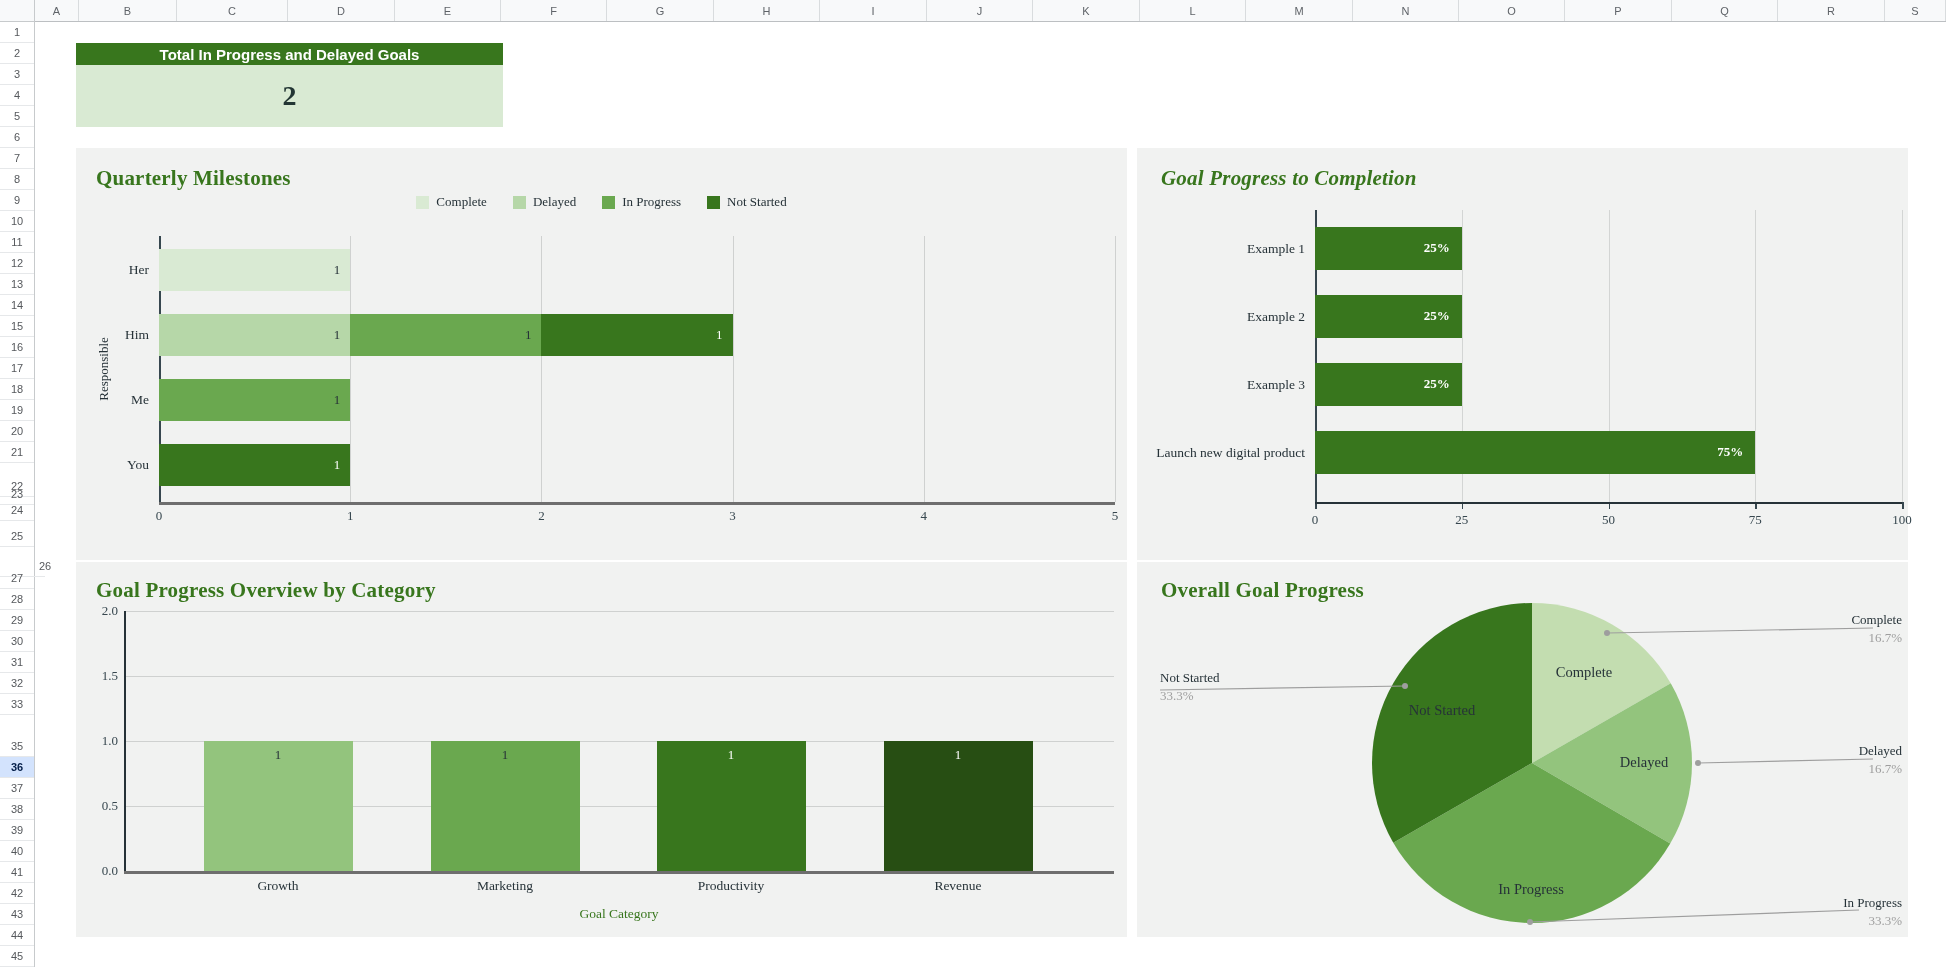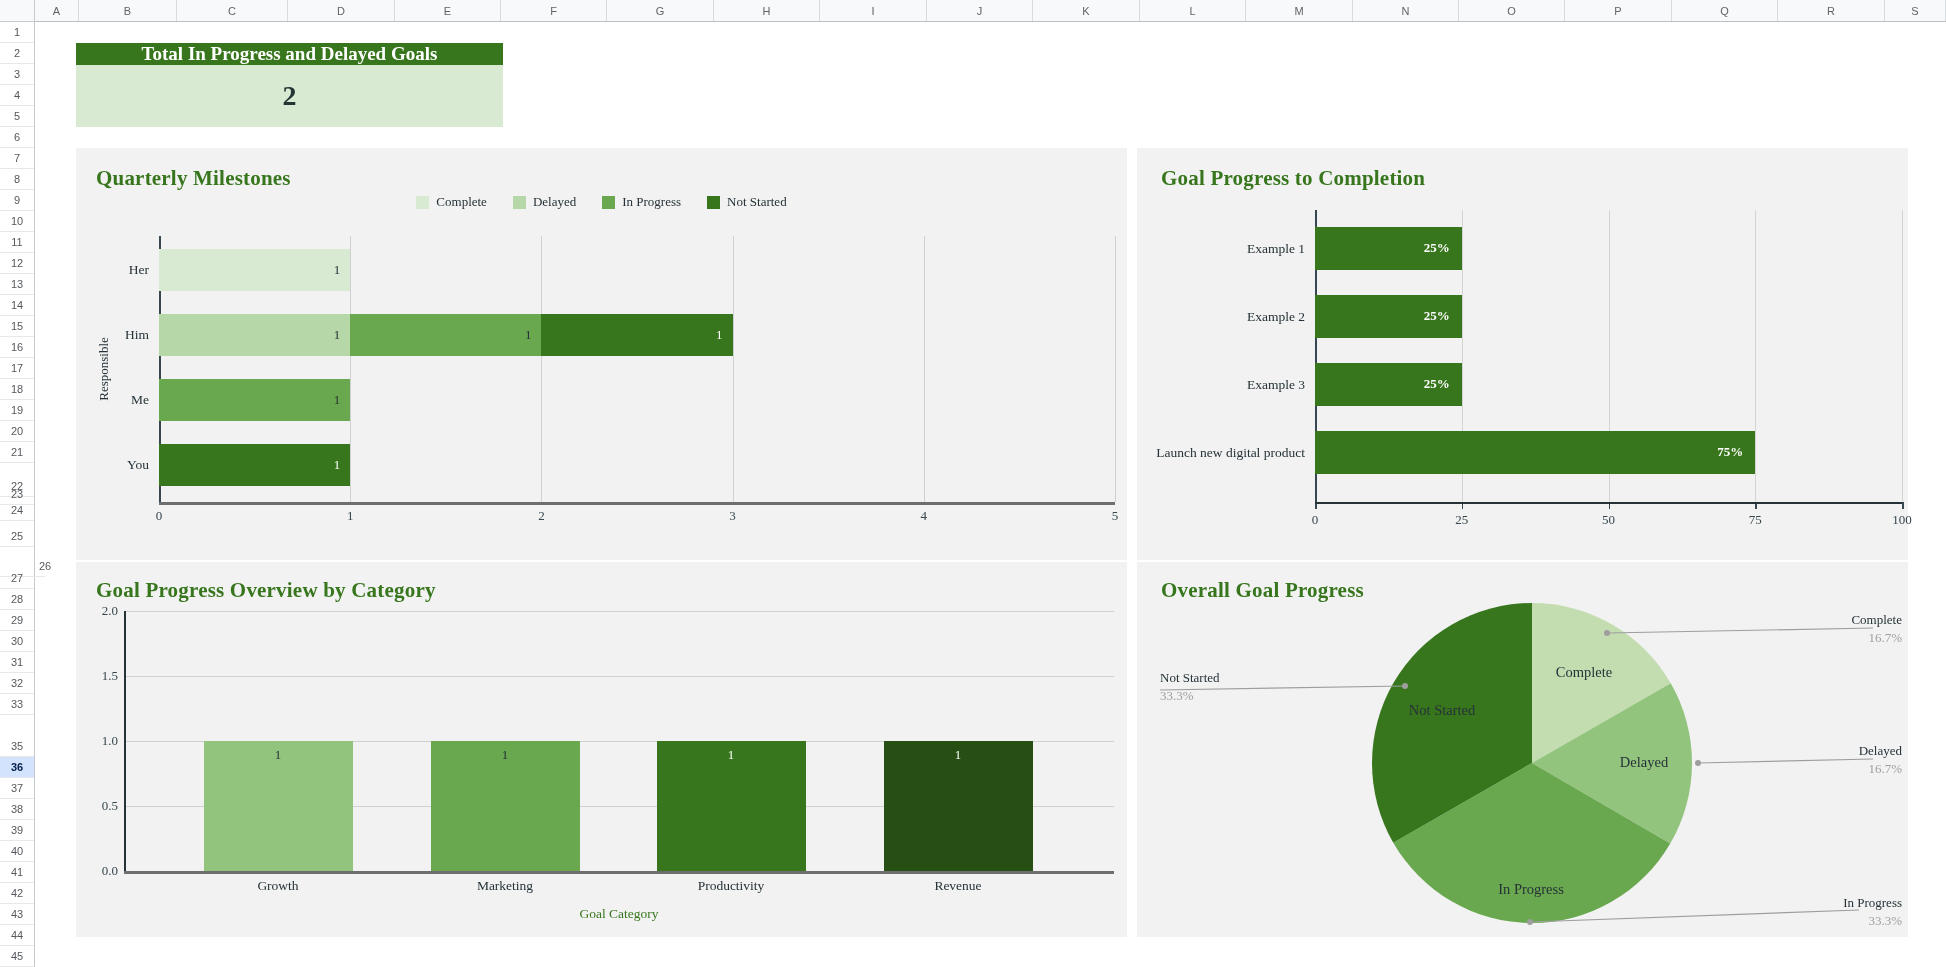--- a/index.html
+++ b/index.html
@@ -14,21 +14,21 @@
   .row-headers{position:absolute;left:0;top:22px;width:35px;height:945px;background:#ffffff;
           border-right:1px solid #c7cacc;box-sizing:border-box;}
   .row-cell{position:absolute;left:0;width:34px;height:21px;border-bottom:1px solid #e6e8ea;
           box-sizing:border-box;display:flex;align-items:center;justify-content:center;
           font-size:11px;color:#55585c;}
   .panel{position:absolute;background:#f1f2f1;}
   .chart-title{position:absolute;font-family:"Liberation Serif","DejaVu Serif",serif;
           font-size:21px;font-weight:600;color:#38761d;letter-spacing:.2px;}
   .chart-body{position:absolute;left:0;top:0;right:0;bottom:0;}
   .scorecard-header{position:absolute;display:flex;align-items:center;justify-content:center;
-          font-family:Liberation Serif, serif;font-size:19px;font-weight:600;color:#fff;}
+          font-family:Liberation Sans, sans-serif;font-size:15px;font-weight:600;color:#fff;}
   .scorecard-body{position:absolute;display:flex;align-items:center;justify-content:center;
           font-family:"Liberation Serif","DejaVu Serif",serif;font-size:28px;font-weight:700;}
 </style>
 </head>
 <body>
 
 <div class="app">
   <div class="corner"></div>
   <div class="col-headers" id="col-headers">
       <div class="col-cell" style="left: 0px; width: 44px;">A</div>
@@ -157,21 +157,21 @@
           <div style="position: static; display: flex; align-items: center; gap: 7px;">
             <div style="position: static; width: 13px; height: 13px; background: rgb(56, 118, 29);"></div>
             <div style="position: static;">Not Started</div>
           </div>
         </div>
         <div style="position: absolute; left: -82px; top: 213px; width: 220px; text-align: center; transform: rotate(-90deg); font: 500 13px &quot;Liberation Serif&quot;, &quot;DejaVu Serif&quot;, serif; color: rgb(38, 50, 56);">Responsible</div>
       </div>
   </div>
 
   <div class="panel" style="left:1137px;top:148px;width:771px;height:412px;">
-    <div class="chart-title" style="left:24px;top:18px;">Goal Progress to Completion</div>
+    <div class="chart-title" style="left:24px;top:18px;font-style:italic;">Goal Progress to Completion</div>
     <div class="chart-body" id="chart1">
         <div style="position: absolute; left: 178px; top: 354px; width: 1.5px; height: 7px; background: rgb(55, 71, 79);"></div>
         <div style="position: absolute; left: 153px; top: 364px; width: 50px; text-align: center; font: 13px &quot;Liberation Serif&quot;, &quot;DejaVu Serif&quot;, serif; color: rgb(55, 71, 79);">0</div>
         <div style="position: absolute; left: 324.75px; top: 62px; width: 1px; height: 292px; background: rgb(211, 213, 212);"></div>
         <div style="position: absolute; left: 324.75px; top: 354px; width: 1.5px; height: 7px; background: rgb(55, 71, 79);"></div>
         <div style="position: absolute; left: 299.75px; top: 364px; width: 50px; text-align: center; font: 13px &quot;Liberation Serif&quot;, &quot;DejaVu Serif&quot;, serif; color: rgb(55, 71, 79);">25</div>
         <div style="position: absolute; left: 471.5px; top: 62px; width: 1px; height: 292px; background: rgb(211, 213, 212);"></div>
         <div style="position: absolute; left: 471.5px; top: 354px; width: 1.5px; height: 7px; background: rgb(55, 71, 79);"></div>
         <div style="position: absolute; left: 446.5px; top: 364px; width: 50px; text-align: center; font: 13px &quot;Liberation Serif&quot;, &quot;DejaVu Serif&quot;, serif; color: rgb(55, 71, 79);">50</div>
         <div style="position: absolute; left: 618.25px; top: 62px; width: 1px; height: 292px; background: rgb(211, 213, 212);"></div>

